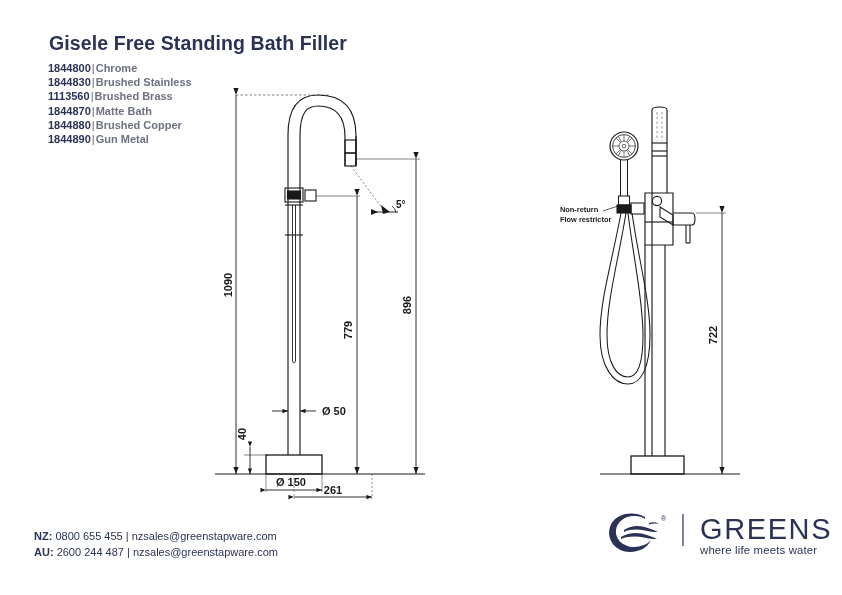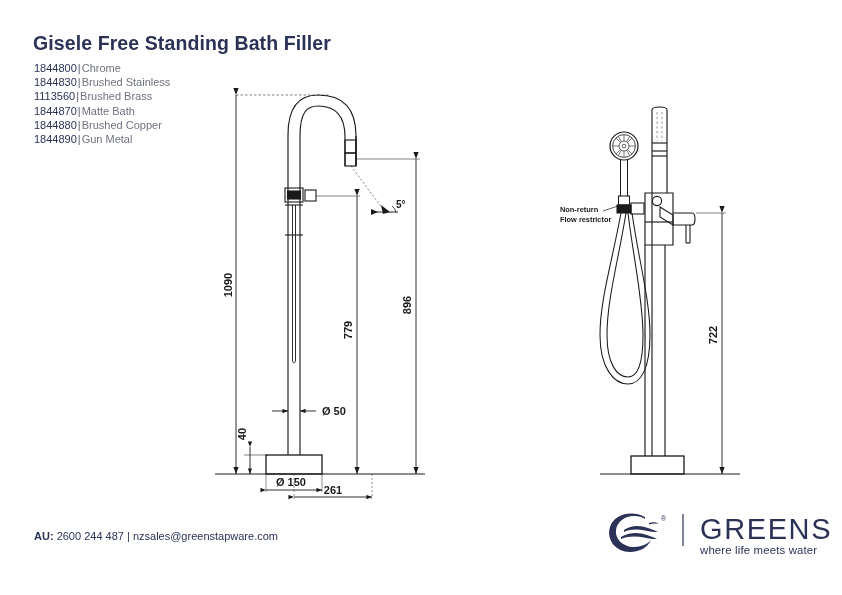--- a/index.html
+++ b/index.html
@@ -7,34 +7,34 @@
     width:842px;height:595px;
     background:#ffffff;
     font-family:"Liberation Sans", sans-serif;
     overflow:hidden;
     position:relative;
   }
   #sheet{position:absolute;inset:0;width:842px;height:595px;}
 
   
   .title{
-    position:absolute;left:33px;top:32px;
+    position:absolute;left:49px;top:32px;
     font-size:19.5px;font-weight:bold;
     color:#2b3256;letter-spacing:0.1px;
     white-space:nowrap;
   }
   .codes{
     position:absolute;left:34px;top:61px;
     font-size:11px;line-height:14.2px;
     white-space:nowrap;
   }
   .codes .row{display:block;}
-  .codes .num{color:#2b3256;font-weight:normal;}
+  .codes .num{color:#2b3256;font-weight:bold;margin-left:14px;}
   .codes .sep{color:#5d6275;font-weight:normal;padding:0 1px;}
-  .codes .fin{color:#6e7280;font-weight:normal;}
+  .codes .fin{color:#6e7280;font-weight:bold;}
 
   
   .footer{
     position:absolute;left:34px;top:528px;
     font-size:11px;line-height:16px;white-space:nowrap;
   }
   .footer .line{display:block;color:#2b3256;}
   .footer .cc{font-weight:bold;}
   .footer .txt{font-weight:normal;color:#2b3256;}
 
@@ -279,20 +279,23 @@
       <g stroke="#1a1a1a" fill="none">
         <line x1="722" y1="213" x2="722" y2="474" stroke-width="0.9" marker-start="url(#ar)" marker-end="url(#ar)"></line>
         <line x1="696" y1="213" x2="726" y2="213" stroke-width="0.55"></line>
       </g>
       <text class="dim" x="717" y="335" transform="rotate(-90 717 335)" text-anchor="middle">722</text>
     </g>
   </svg>
 
   <div class="footer">
     <span class="line">
+      <span class="cc">NZ:</span><span class="txt">&nbsp;</span><span class="txt">0800 655 455</span><span class="txt">&nbsp;</span><span class="txt">|</span><span class="txt">&nbsp;</span><span class="txt">nzsales@greenstapware.com</span>
+    </span>
+    <span class="line">
       <span class="cc">AU:</span><span class="txt">&nbsp;</span><span class="txt">2600 244 487</span><span class="txt">&nbsp;</span><span class="txt">|</span><span class="txt">&nbsp;</span><span class="txt">nzsales@greenstapware.com</span>
     </span>
   </div>
 
   <div class="logo-wrap">
     <svg width="235" height="52" viewBox="0 0 235 52">
 
       <g>
         <path d="M41,9 C28,2 10,6 6,19 C2,32 12,44 26,44 C36,44 44,39 47,32
                  C44,36 37,39 30,39 C19,39 11,31 12,22 C13,13 22,7 32,8 C36,8.4 39,9.6 41,11 Z" fill="#2b3256"></path>

